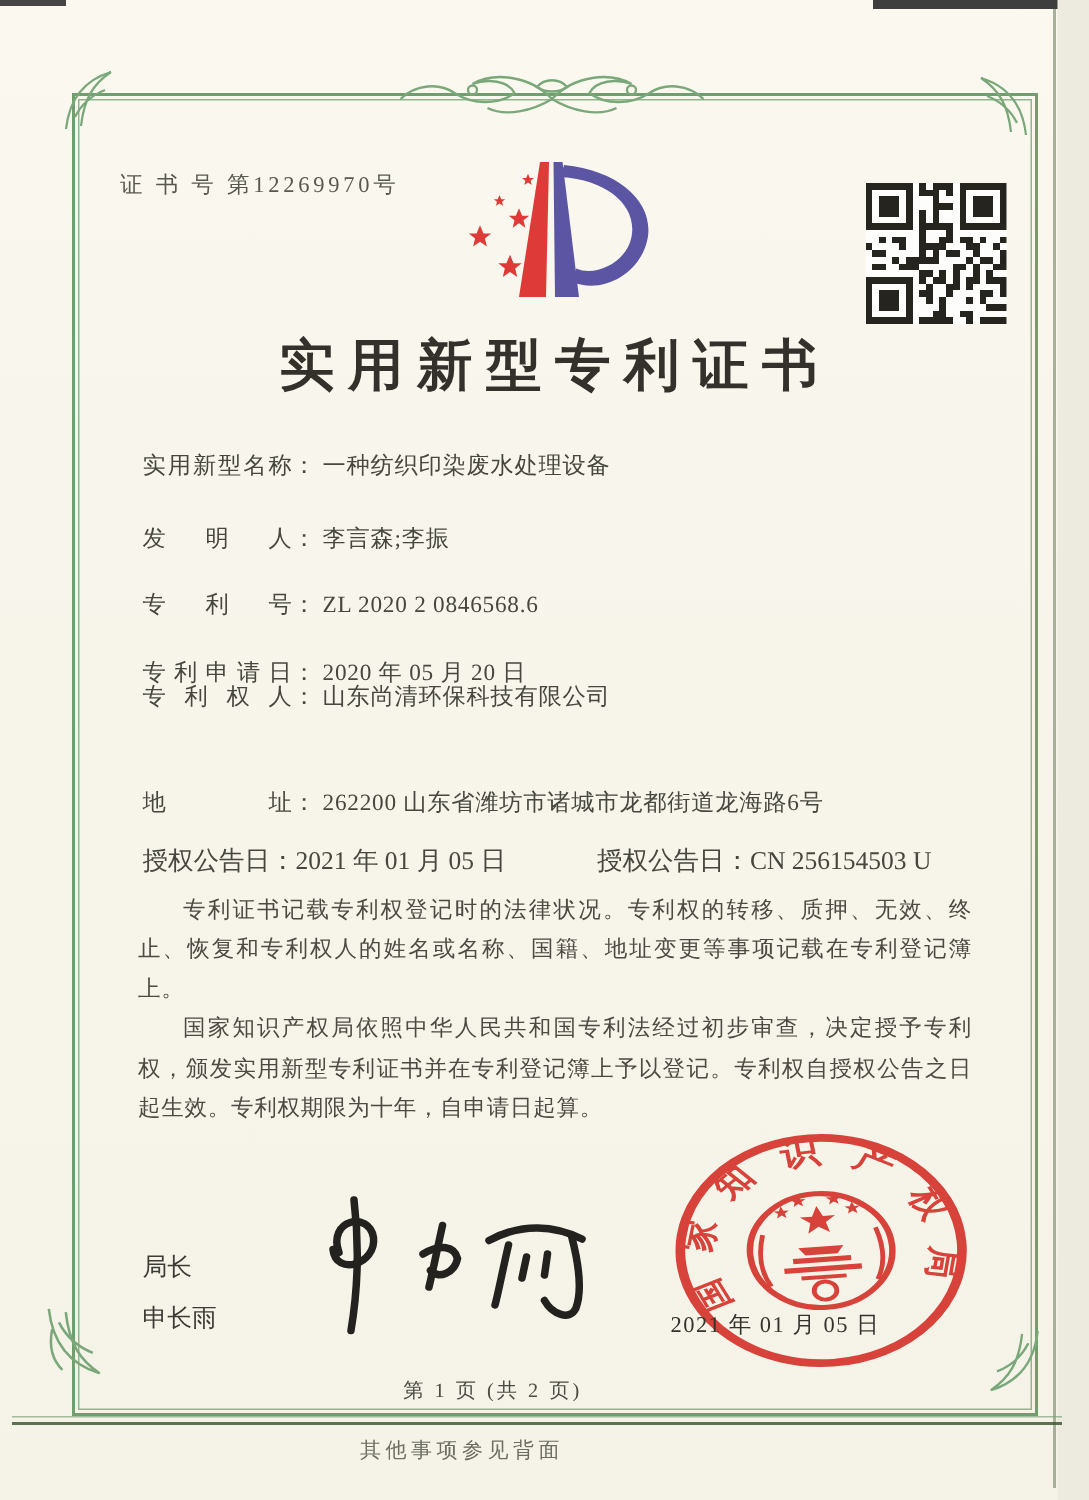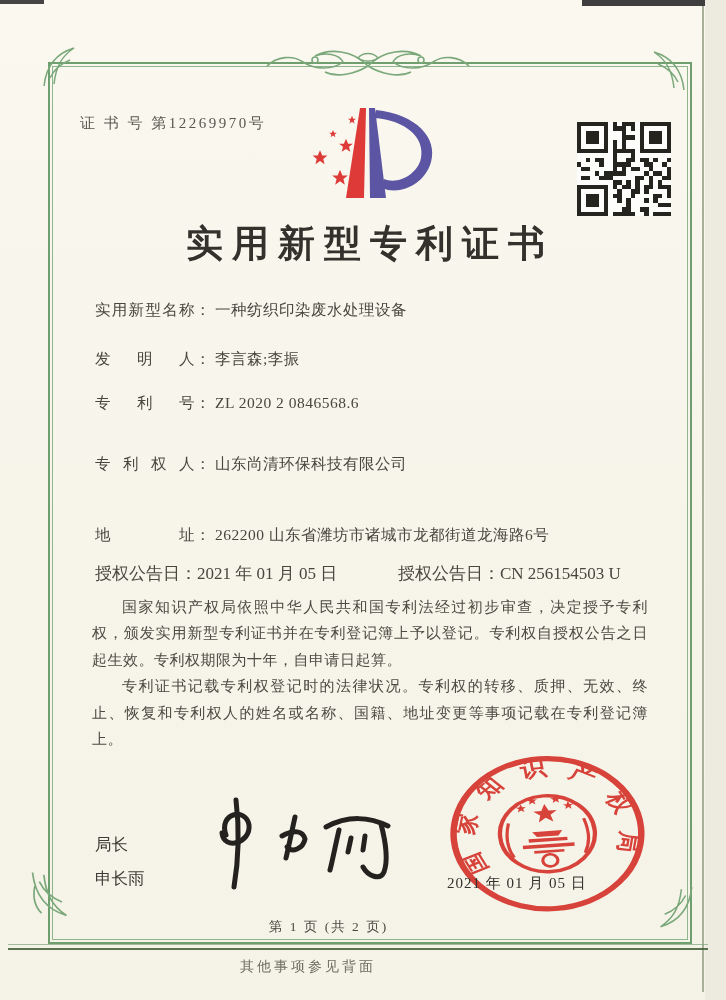--- a/index.html
+++ b/index.html
@@ -234,37 +234,40 @@
 
   <div class="row r1">
     <span class="lbl">实用新型名称</span><span>：</span><span class="val">一种纺织印染废水处理设备</span>
   </div>
   <div class="row r2">
     <span class="lbl">发明人</span><span>：</span><span class="val">李言森;李振</span>
   </div>
   <div class="row r3">
     <span class="lbl">专利号</span><span>：</span><span class="val">ZL 2020 2 0846568.6</span>
   </div>
+  <div class="row r4">
+    <span class="lbl">专利申请日</span><span>：</span><span class="val">2020 年 05 月 20 日</span>
+  </div>
   <div class="row r5">
     <span class="lbl">专利权人</span><span>：</span><span class="val">山东尚清环保科技有限公司</span>
   </div>
   <div class="row r6">
     <span class="lbl">地址</span><span>：</span><span class="val">262200 山东省潍坊市诸城市龙都街道龙海路6号</span>
   </div>
 
   <div class="grant-row">
     <span>授权公告日</span><span>：</span><span>2021 年 01 月 05 日</span>
     <span class="grant-no">
       <span>授权公告日</span><span>：</span><span>CN 256154503 U</span>
     </span>
   </div>
 
   <div class="paras">
+    <p>专利证书记载专利权登记时的法律状况。专利权的转移、质押、无效、终止、恢复和专利权人的姓名或名称、国籍、地址变更等事项记载在专利登记簿上。</p>
     <p>国家知识产权局依照中华人民共和国专利法经过初步审查，决定授予专利权，颁发实用新型专利证书并在专利登记簿上予以登记。专利权自授权公告之日起生效。专利权期限为十年，自申请日起算。</p>
-    <p>专利证书记载专利权登记时的法律状况。专利权的转移、质押、无效、终止、恢复和专利权人的姓名或名称、国籍、地址变更等事项记载在专利登记簿上。</p>
   </div>
 
   <div class="signer">
     <div>局长</div>
     <div>申长雨</div>
   </div>
 
   <svg class="signature" viewBox="0 0 215 100">
     <g fill="none" stroke="#23221f" stroke-width="5" stroke-linecap="round">
       <path d="M28,40 C20,18 48,12 51,30 C53,48 26,56 24,38"></path>

